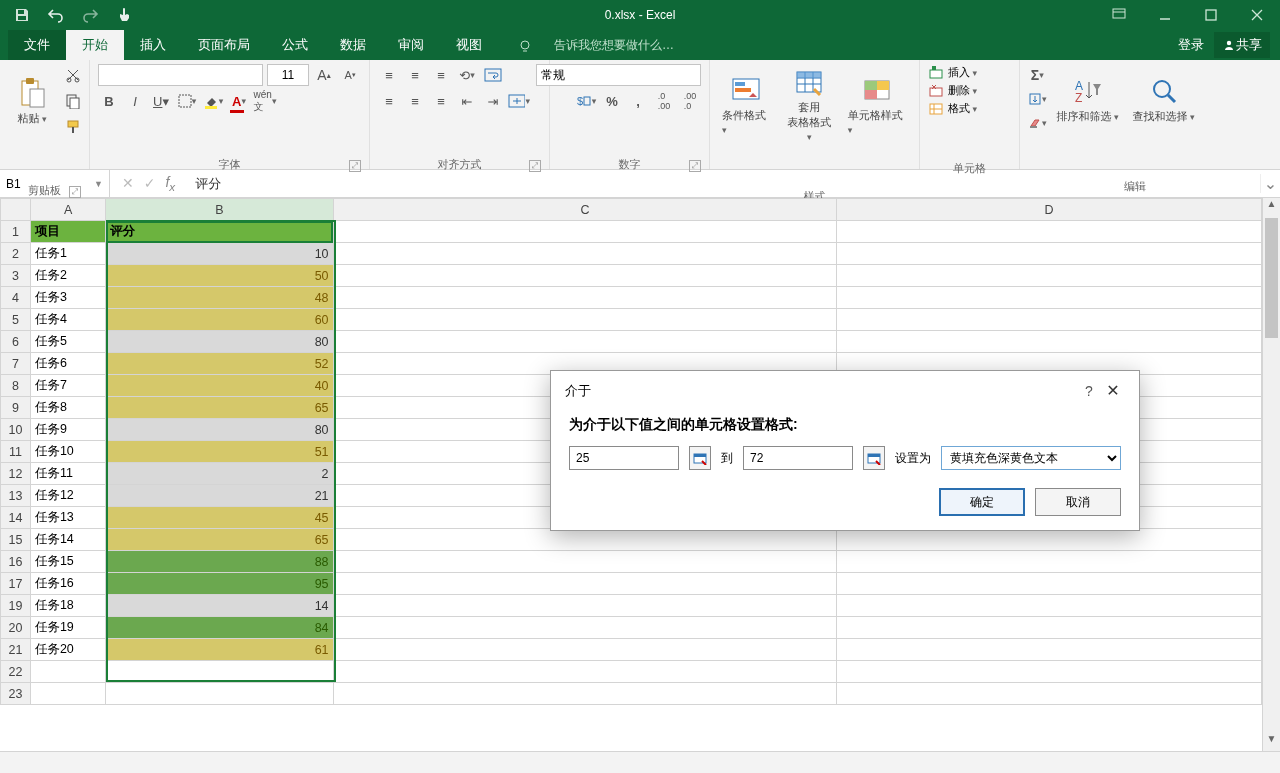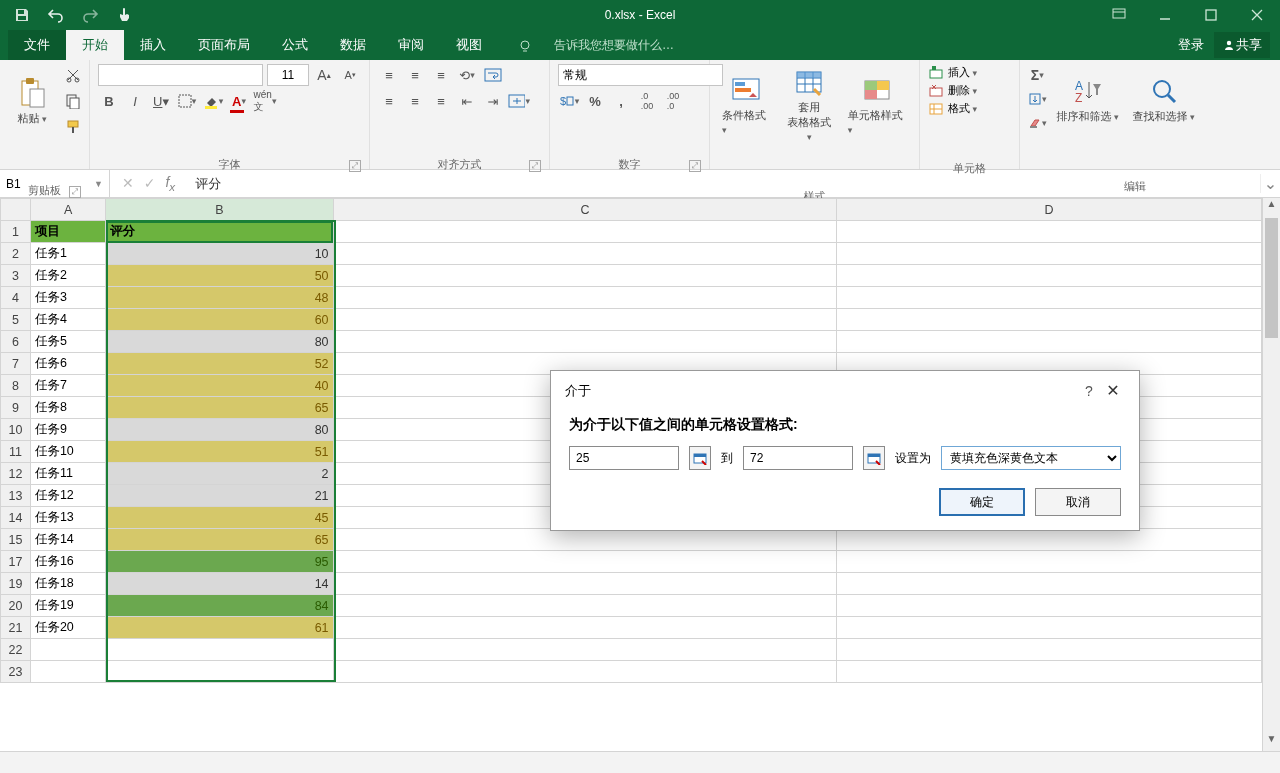--- a/index.html
+++ b/index.html
@@ -268,21 +268,21 @@
               <rect x="1" y="1" width="16" height="12" fill="none" stroke="#2f74b5"></rect>
               <path d="M5 7h8M9 4v6" stroke="#2f74b5"></path>
             </svg>
           </span>
       </div>
     </div>
     <div class="group-label"><span>对齐方式</span><span class="launcher">⤢</span></div>
   </div>
 
   <div class="group" style="width:160px">
-    <div class="group-body col" style="align-items:flex-start">
+    <div class="group-body col" style="align-items:flex-end">
       <div class="row">
           <input class="fakebox" style="flex: 1 1 0%;" value="常规">
         </div>
       <div class="row">
         <span class="smbtn dd">
             <svg width="16" height="14">
               <text x="1" y="11" font-size="11" fill="#2f74b5">$</text>
               <rect x="8" y="3" width="6" height="8" fill="none" stroke="#2f74b5"></rect>
             </svg>
           </span>
@@ -530,20 +530,27 @@
             <th class="rowh">14</th>
             <td class="">任务13</td>
             <td class="val-r cf-yellow">45</td>
             <td class=""></td>
             <td class=""></td>
           </tr>
           <tr>
             <th class="rowh">15</th>
             <td class="">任务14</td>
             <td class="val-r cf-yellow">65</td>
+            <td class=""></td>
+            <td class=""></td>
+          </tr>
+          <tr>
+            <th class="rowh">16</th>
+            <td class="">任务15</td>
+            <td class="val-r cf-green">88</td>
             <td class=""></td>
             <td class=""></td>
           </tr>
           <tr>
             <th class="rowh">17</th>
             <td class="">任务16</td>
             <td class="val-r cf-green">95</td>
             <td class=""></td>
             <td class=""></td>
           </tr>

